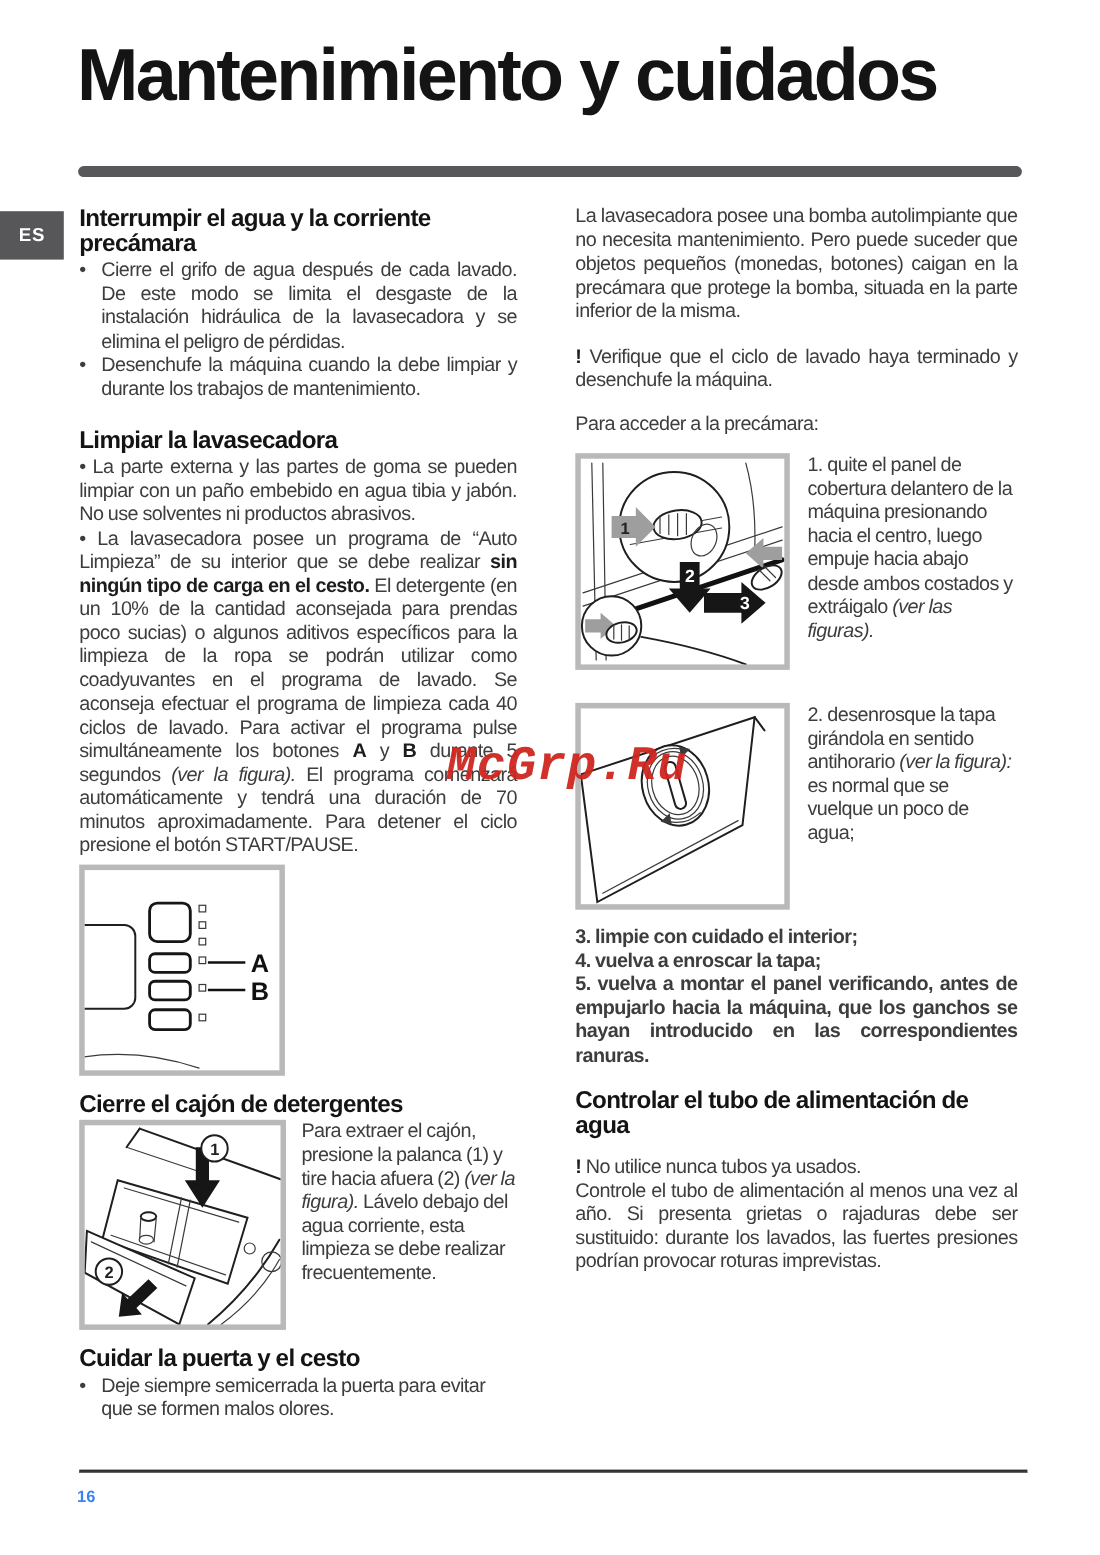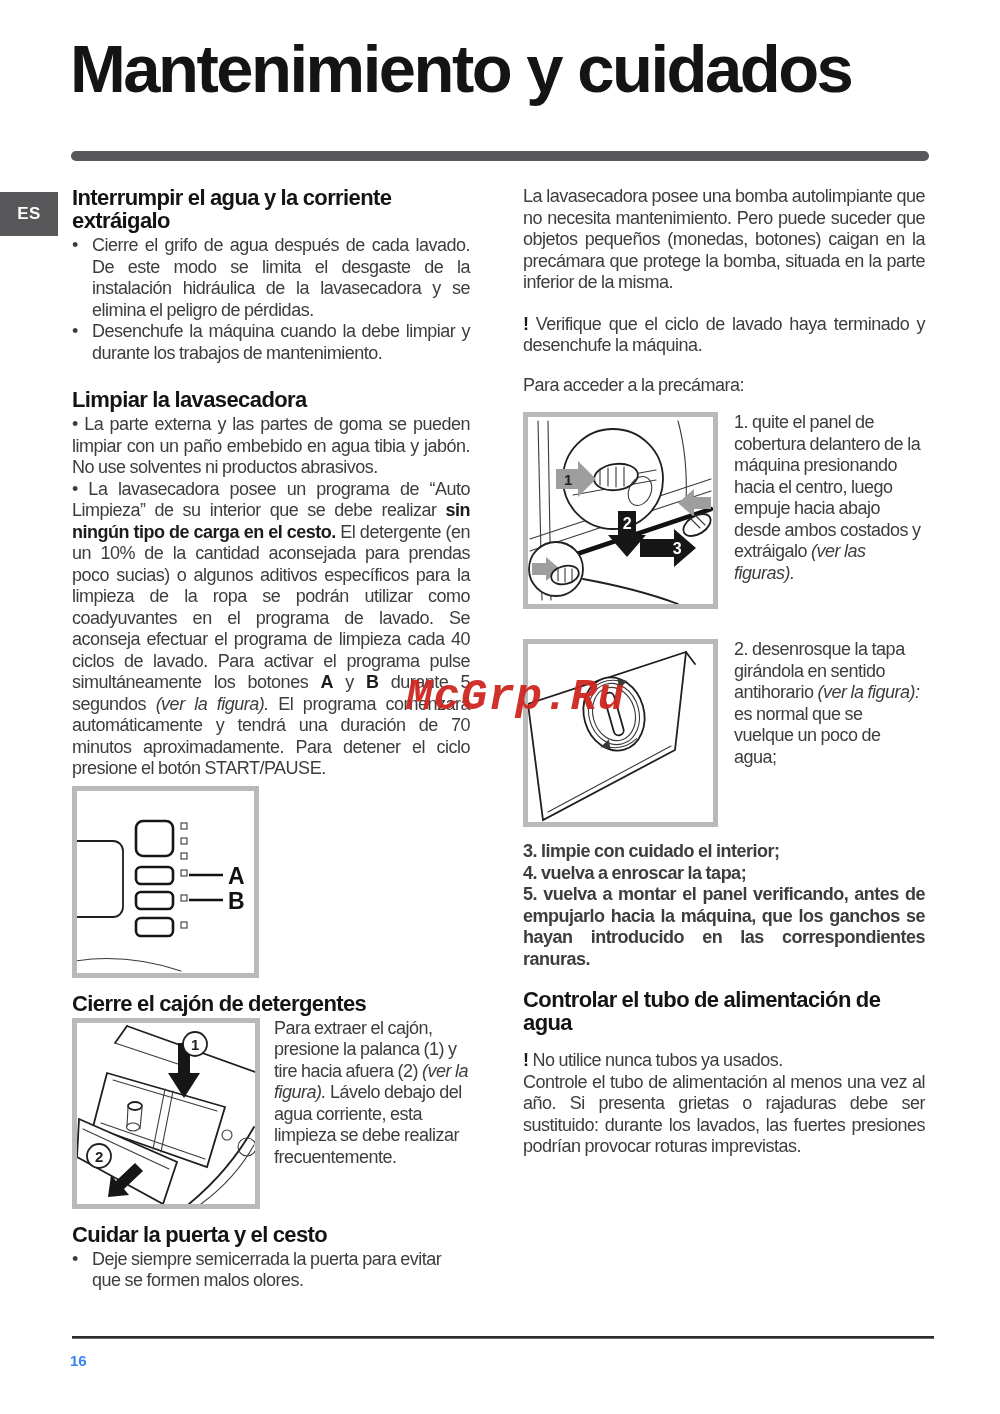--- a/index.html
+++ b/index.html
@@ -87,21 +87,21 @@
 </style>
 </head>
 <body>
 
 <h1 class="page-title">Mantenimiento y cuidados</h1>
 <div class="title-rule"></div>
 <div class="lang-badge">ES</div>
 
 <div class="col col-left">
 
-  <h2>Interrumpir el agua y la corriente extráigalo</h2>
+  <h2>Interrumpir el agua y la corriente precámara</h2>
 
   <div class="bullet-row">
     <span class="mark">•</span>
     <div class="just">Cierre el grifo de agua después de cada lavado. De este modo se limita el desgaste de la instalación hidráulica de la lavasecadora y se elimina el peligro de pérdidas.</div>
   </div>
   <div class="bullet-row">
     <span class="mark">•</span>
     <div class="just">Desenchufe la máquina cuando la debe limpiar y durante los trabajos de mantenimiento.</div>
   </div>
 

